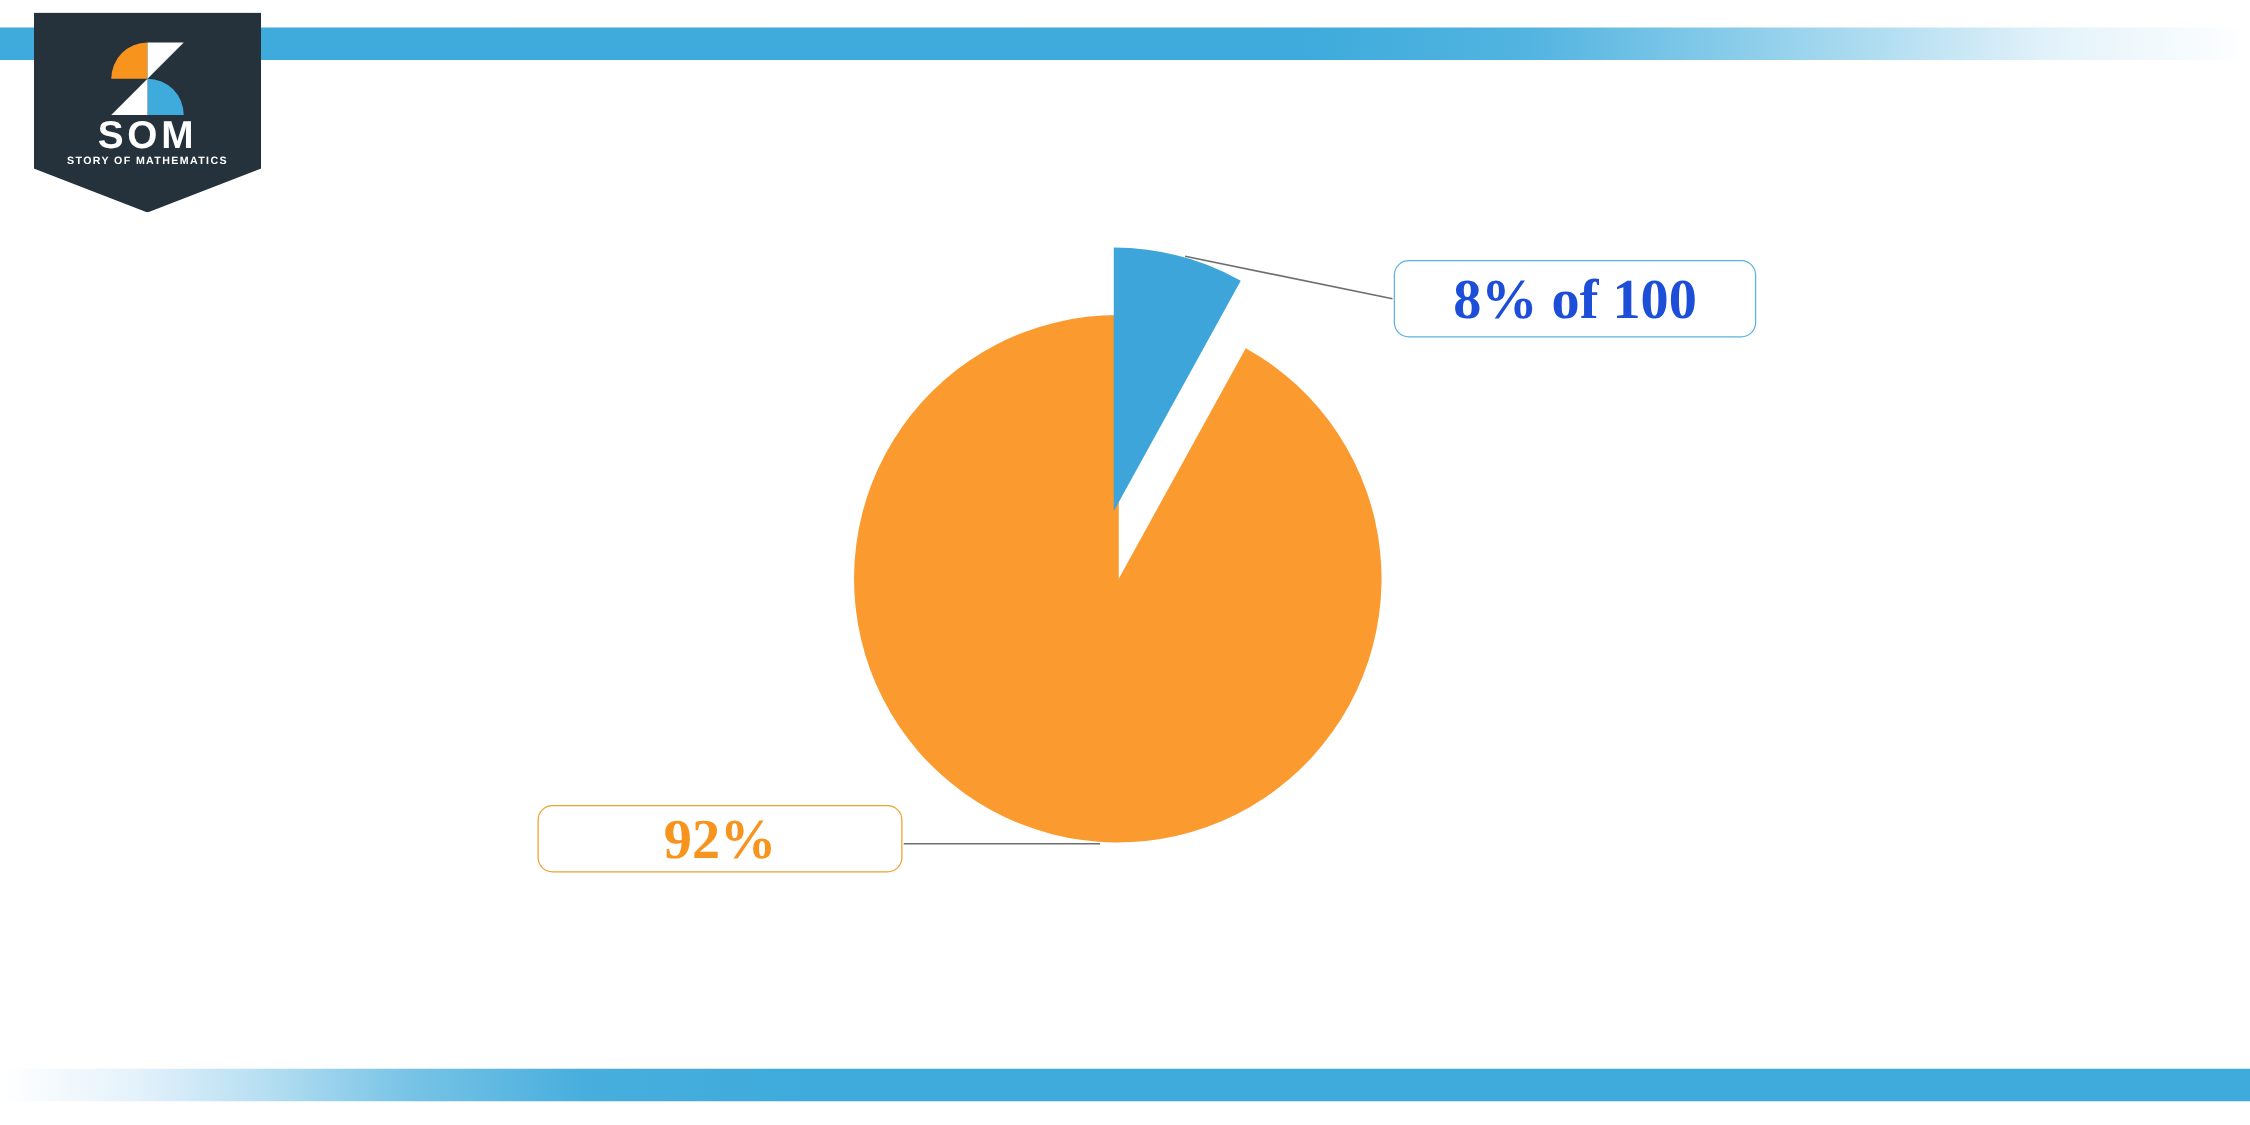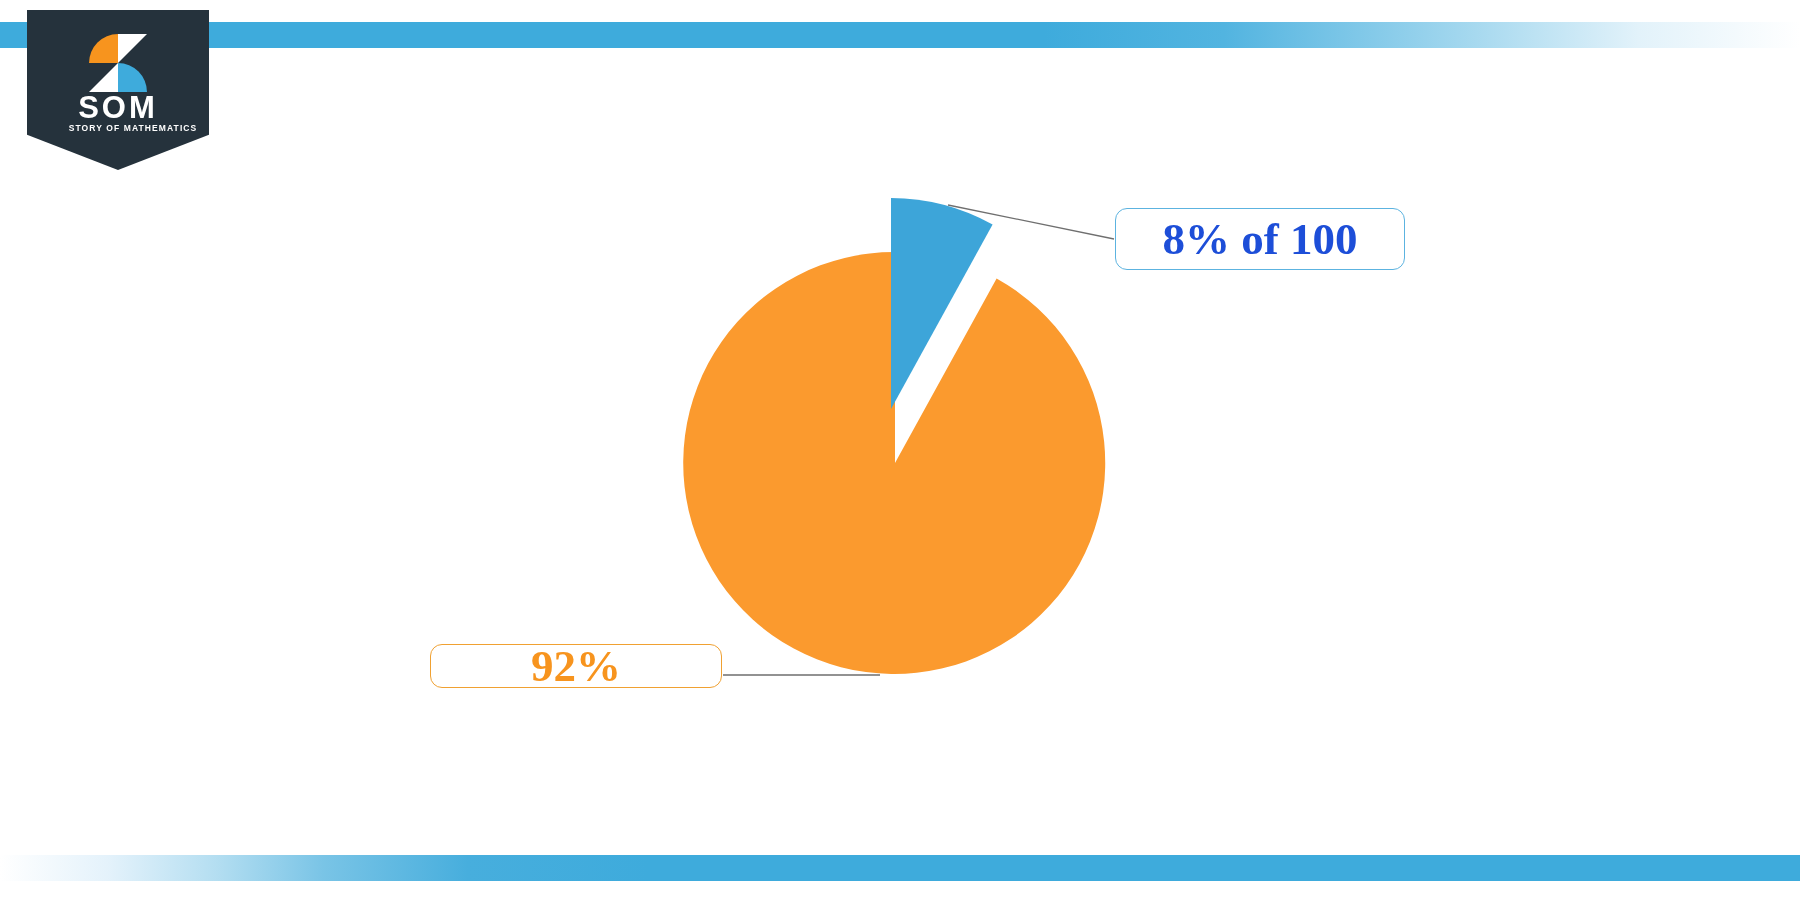--- a/index.html
+++ b/index.html
@@ -77,21 +77,21 @@
     text-align: center;
     color: #ffffff;
     font-family: "Liberation Sans", sans-serif;
     font-weight: bold;
     font-size: 31px;
     letter-spacing: 3px;
     line-height: 1;
   }
   .logo-sub {
     position: absolute;
-    left: 15px;
+    left: 0;
     top: 114px;
     width: 100%;
     text-align: center;
     color: #ffffff;
     font-family: "Liberation Sans", sans-serif;
     font-weight: bold;
     font-size: 8.5px;
     letter-spacing: 1.1px;
     line-height: 1;
   }
@@ -122,21 +122,21 @@
     width: 290px;
     height: 62px;
     border: 1.6px solid #5cb3e0;
     color: #1d4ed8;
     font-size: 45px;
   }
   .callout-orange {
     left: 430px;
     top: 644px;
     width: 292px;
-    height: 44px;
+    height: 54px;
     border: 1.6px solid #f0a132;
     color: #f7941e;
     font-size: 45px;
   }
 </style>
 </head>
 <body>
 
 <div id="stage">
 

